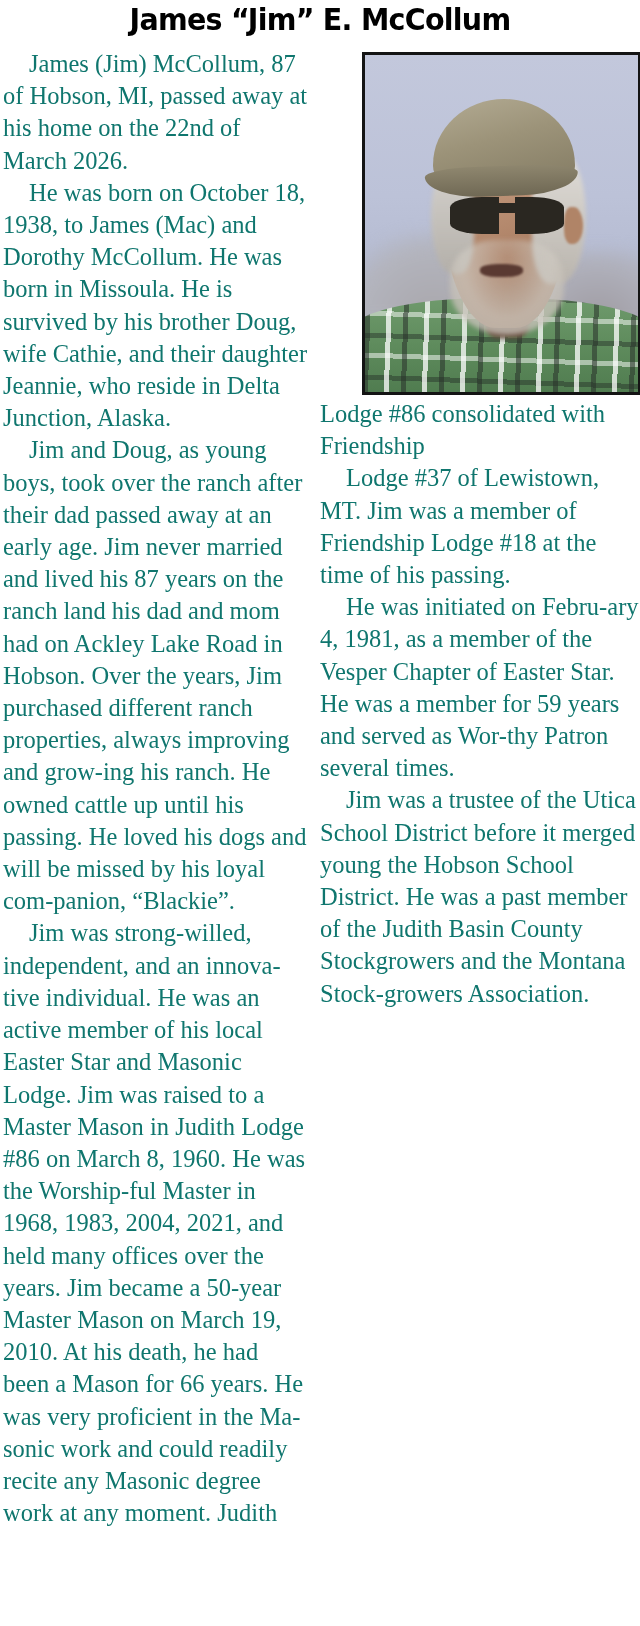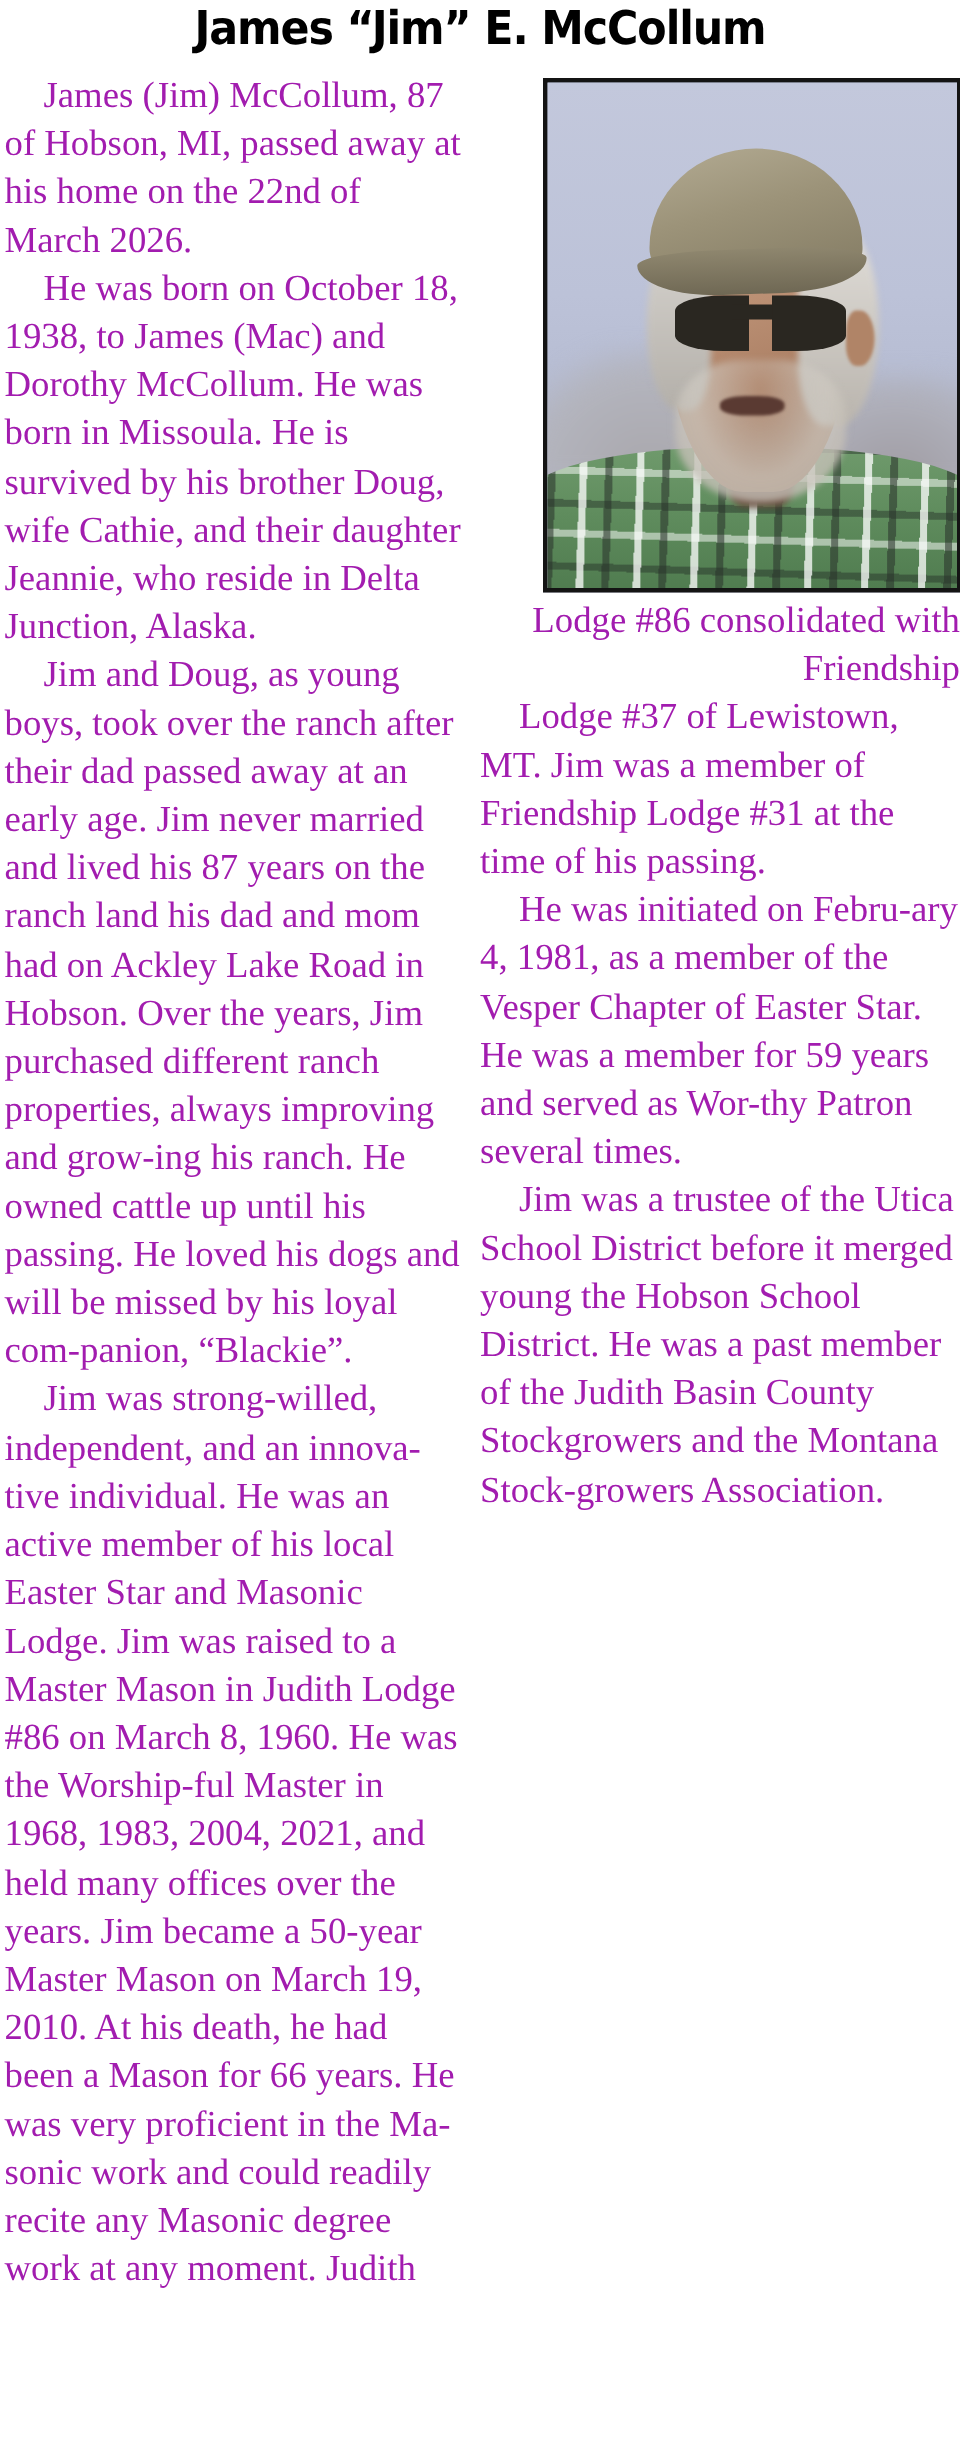--- a/index.html
+++ b/index.html
@@ -129,38 +129,38 @@
     border-radius:40% 55% 55% 40%;
     filter:blur(1px);
   }
 
   
   .col {
     position:absolute;
     font-family:"Liberation Serif", serif;
     font-size:24.5px;
     line-height:32.2px;
-    color:#a21caf;
+    color:#0f766e;
     text-align:left;
     -webkit-font-smoothing:antialiased;
   }
   .col-left {
     left:3px; top:48px;
     width:307px;
   }
   .col-right-lower {
     left:320px; top:398px;
     width:320px;
   }
   .col p {
     margin:0;
     text-indent:26px;
     hyphens:manual;
   }
-  .col p.noindent { text-indent:0;text-align:right; }
+  .col p.noindent { text-indent:0; }
 </style>
 </head>
 <body>
 
 <div id="page">
 
   <h1 class="headline">James “Jim” E. McCollum</h1>
 
   <div class="photo-frame">
     <div class="photo-inner">
@@ -184,18 +184,18 @@
 
   <div class="col col-left">
     <p>James (Jim) McCollum, 87 of Hobson, MI, passed away at his home on the 22nd of March 2026.</p>
     <p>He was born on October 18, 1938, to James (Mac) and Dorothy McCollum. He was born in Missoula. He is survived by his brother Doug, wife Cathie, and their daughter Jeannie, who reside in Delta Junction, Alaska.</p>
     <p>Jim and Doug, as young boys, took over the ranch after their dad passed away at an early age. Jim never married and lived his 87 years on the ranch land his dad and mom had on Ackley Lake Road in Hobson. Over the years, Jim purchased different ranch properties, always improving and grow-ing his ranch. He owned cattle up until his passing. He loved his dogs and will be missed by his loyal com-panion, “Blackie”.</p>
     <p>Jim was strong-willed, independent, and an innova-tive individual. He was an active member of his local Easter Star and Masonic Lodge. Jim was raised to a Master Mason in Judith Lodge #86 on March 8, 1960. He was the Worship-ful Master in 1968, 1983, 2004, 2021, and held many offices over the years. Jim became a 50-year Master Mason on March 19, 2010. At his death, he had been a Mason for 66 years. He was very proficient in the Ma-sonic work and could readily recite any Masonic degree work at any moment. Judith</p>
   </div>
 
   <div class="col col-right-lower">
     <p class="noindent">Lodge #86 consolidated with Friendship</p>
-    <p>Lodge #37 of Lewistown, MT. Jim was a member of Friendship Lodge #31 at the time of his passing.</p>
+    <p>Lodge #37 of Lewistown, MT. Jim was a member of Friendship Lodge #18 at the time of his passing.</p>
     <p>He was initiated on Febru-ary 4, 1981, as a member of the Vesper Chapter of Easter Star. He was a member for 59 years and served as Wor-thy Patron several times.</p>
     <p>Jim was a trustee of the Utica School District before it merged young the Hobson School District. He was a past member of the Judith Basin County Stockgrowers and the Montana Stock-growers Association.</p>
   </div>
 
 </div>
 
 </body></html>

